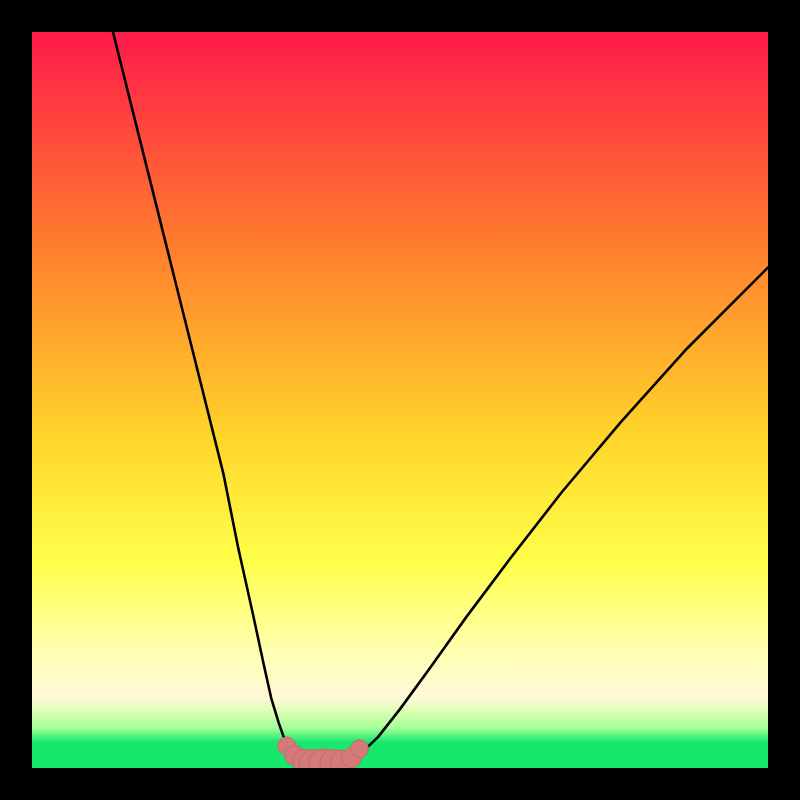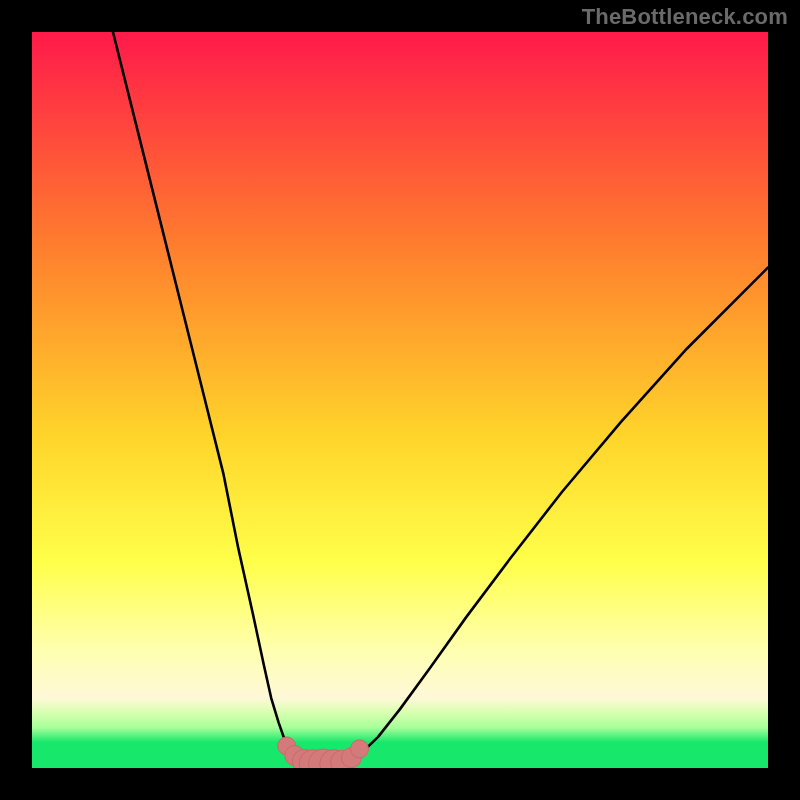--- a/index.html
+++ b/index.html
@@ -67,14 +67,13 @@
           <circle cx="272.32" cy="729.38" r="12" fill="#d47a7a" stroke="#c96a6a" stroke-width="1"></circle>
           <circle cx="281.15" cy="731.58" r="14" fill="#d47a7a" stroke="#c96a6a" stroke-width="1"></circle>
           <circle cx="291.46" cy="731.95" r="15" fill="#d47a7a" stroke="#c96a6a" stroke-width="1"></circle>
           <circle cx="301.76" cy="731.58" r="14" fill="#d47a7a" stroke="#c96a6a" stroke-width="1"></circle>
           <circle cx="310.59" cy="730.11" r="12" fill="#d47a7a" stroke="#c96a6a" stroke-width="1"></circle>
           <circle cx="319.42" cy="725.70" r="10" fill="#d47a7a" stroke="#c96a6a" stroke-width="1"></circle>
           <circle cx="327.52" cy="716.86" r="9" fill="#d47a7a" stroke="#c96a6a" stroke-width="1"></circle>
         </g>
       </svg>
   </div>
-  <div class="watermark">TheBottleneck.com</div>
 </div>
 
 </body></html>

